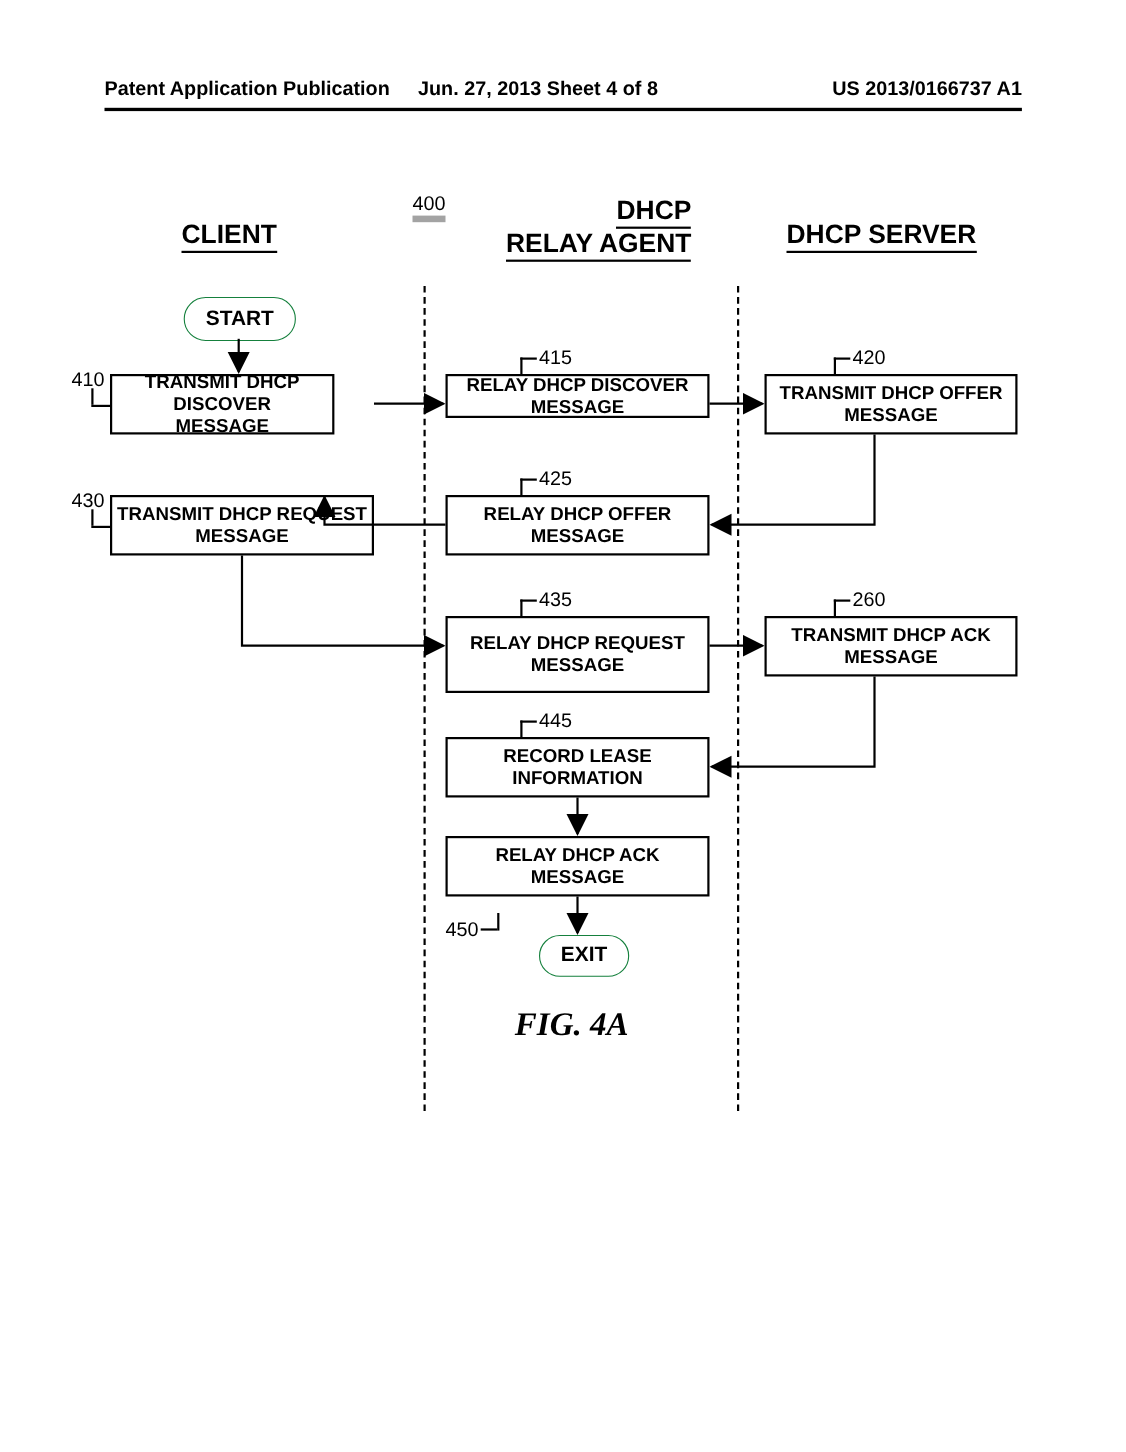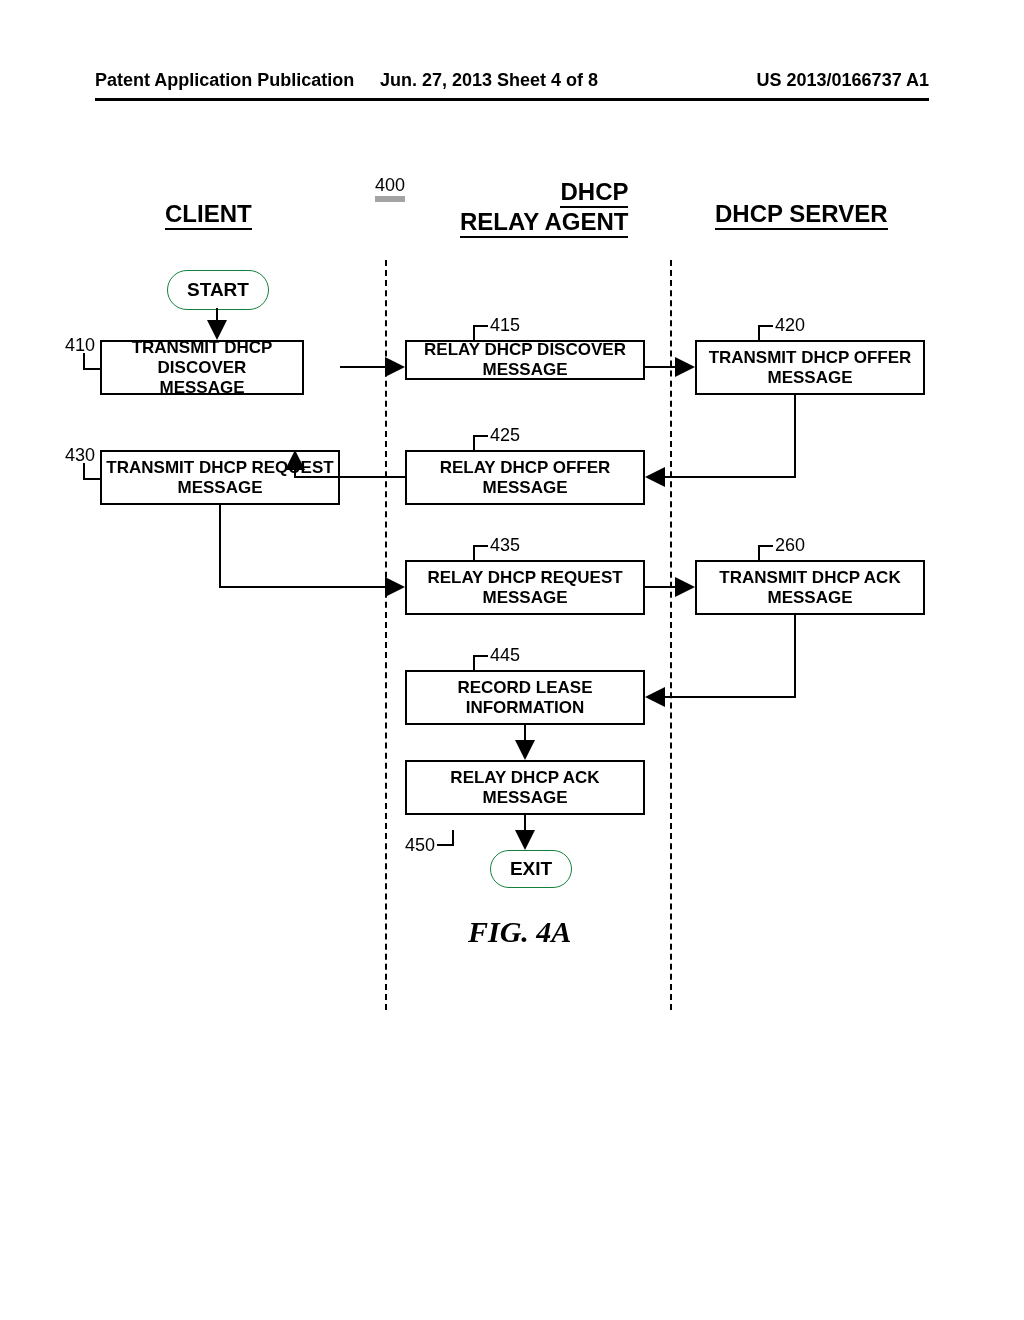--- a/index.html
+++ b/index.html
@@ -67,21 +67,21 @@
     <div class="refnum" style="left:395px;top:285px">425</div>
     <div class="refconn" style="left:378px;top:295px;width:15px"></div>
     <div class="refconnv" style="left:378px;top:295px;height:15px"></div>
 
     <div class="box" style="left:5px;top:310px;width:240px;height:55px;white-space:pre-line">TRANSMIT DHCP REQUEST
 MESSAGE</div>
     <div class="refnum" style="left:-30px;top:305px">430</div>
     <div class="refconnv" style="left:-12px;top:323px;height:15px"></div>
     <div class="refconn" style="left:-12px;top:338px;width:17px"></div>
 
-    <div class="box" style="left:310px;top:420px;width:240px;height:55px;white-space:pre-line">RELAY DHCP REQUEST
+    <div class="box" style="left:310px;top:420px;width:240px;height:70px;white-space:pre-line">RELAY DHCP REQUEST
 MESSAGE</div>
     <div class="refnum" style="left:395px;top:395px">435</div>
     <div class="refconn" style="left:378px;top:405px;width:15px"></div>
     <div class="refconnv" style="left:378px;top:405px;height:15px"></div>
 
     <div class="box" style="left:600px;top:420px;width:230px;height:55px;white-space:pre-line">TRANSMIT DHCP ACK
 MESSAGE</div>
     <div class="refnum" style="left:680px;top:395px">260</div>
     <div class="refconn" style="left:663px;top:405px;width:15px"></div>
     <div class="refconnv" style="left:663px;top:405px;height:15px"></div>

